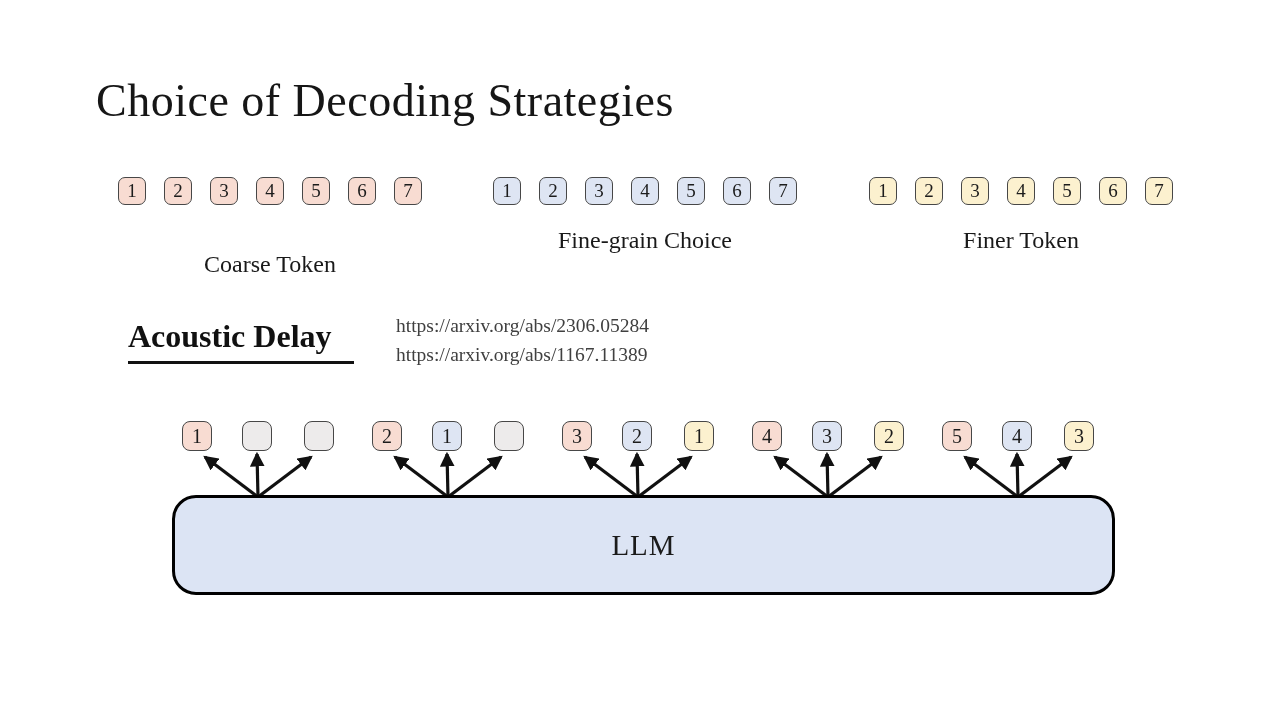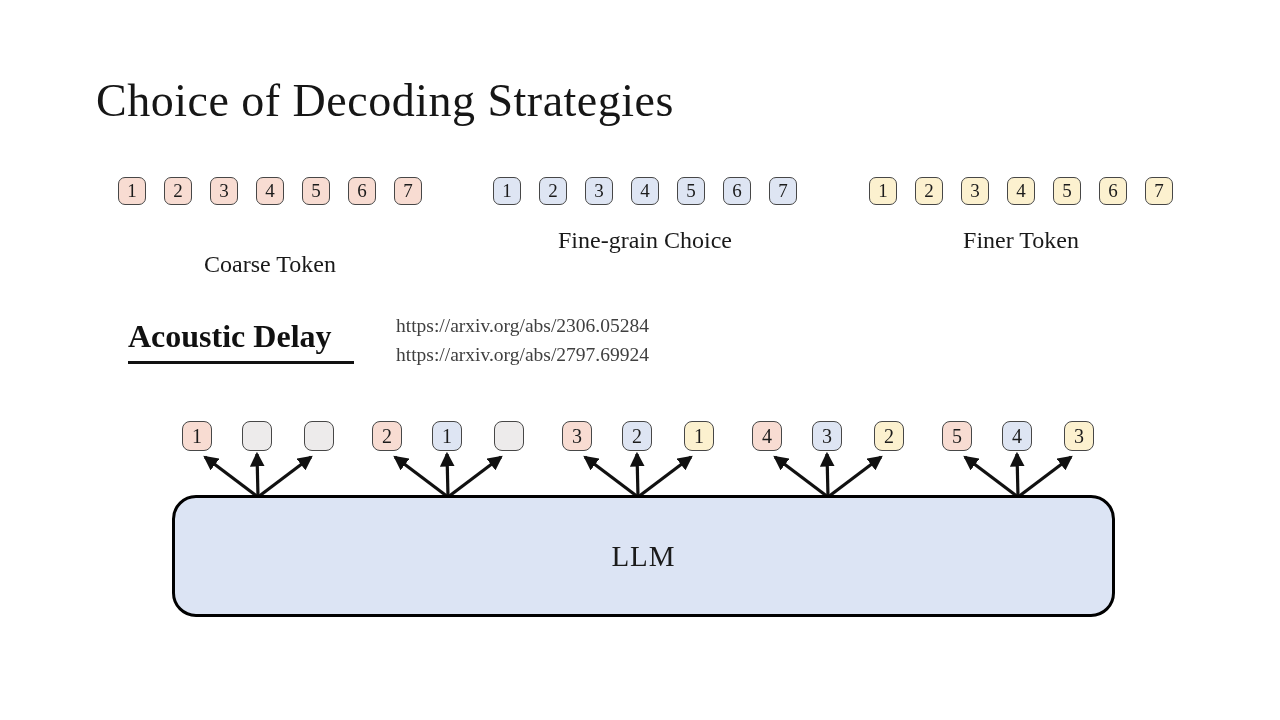--- a/index.html
+++ b/index.html
@@ -30,21 +30,21 @@
     position:absolute; left:128px; top:318px;
     font-size:32px; font-weight:bold; color:#111;
     border-bottom:3px solid #111; padding:0 4px 6px 0; min-width:222px;
   }
   .links { position:absolute; left:396px; top:311px; }
   .links a {
     display:block; font-size:19.5px; line-height:29px;
     color:#404040; text-decoration:none;
   }
   .llm-box {
-    position:absolute; left:172px; top:495px; width:943px; height:122px;
+    position:absolute; left:172px; top:495px; width:943px; height:100px;
     box-sizing:border-box; background:#dce4f4; border:3px solid #000;
     border-radius:24px; display:flex; align-items:center; justify-content:center;
     font-size:29px; color:#1b1b1b; letter-spacing:1px;
   }
   .arrows {
     position:absolute; left:0; top:0; width:1280px; height:720px;
     pointer-events:none;
   }
 </style>
 </head>
@@ -83,21 +83,21 @@
         <div class="tok" style="background: rgb(252, 241, 207);">6</div>
         <div class="tok" style="background: rgb(252, 241, 207);">7</div>
       </div>
       <div class="legend-label" style="left: 869px;">Finer Token</div>
     </div>
 
   <div class="acoustic-heading">Acoustic Delay</div>
 
   <div class="links">
     <a href="#">https://arxiv.org/abs/2306.05284</a>
-    <a href="#">https://arxiv.org/abs/2797.69924</a>
+    <a href="#">https://arxiv.org/abs/1167.11389</a>
   </div>
 
   <svg class="arrows" width="1280" height="720" viewBox="0 0 1280 720">
     <defs>
       <marker id="ah" viewBox="0 0 10 10" refX="8.5" refY="5" markerWidth="4.6" markerHeight="4.6" orient="auto-start-reverse">
         <path d="M0,0 L10,5 L0,10 z" fill="#111"></path>
       </marker>
     </defs>
     <g id="arrow-lines">
         <line x1="258" y1="497" x2="205" y2="457" stroke="#111111" stroke-width="3.2" marker-end="url(#ah)"></line>

